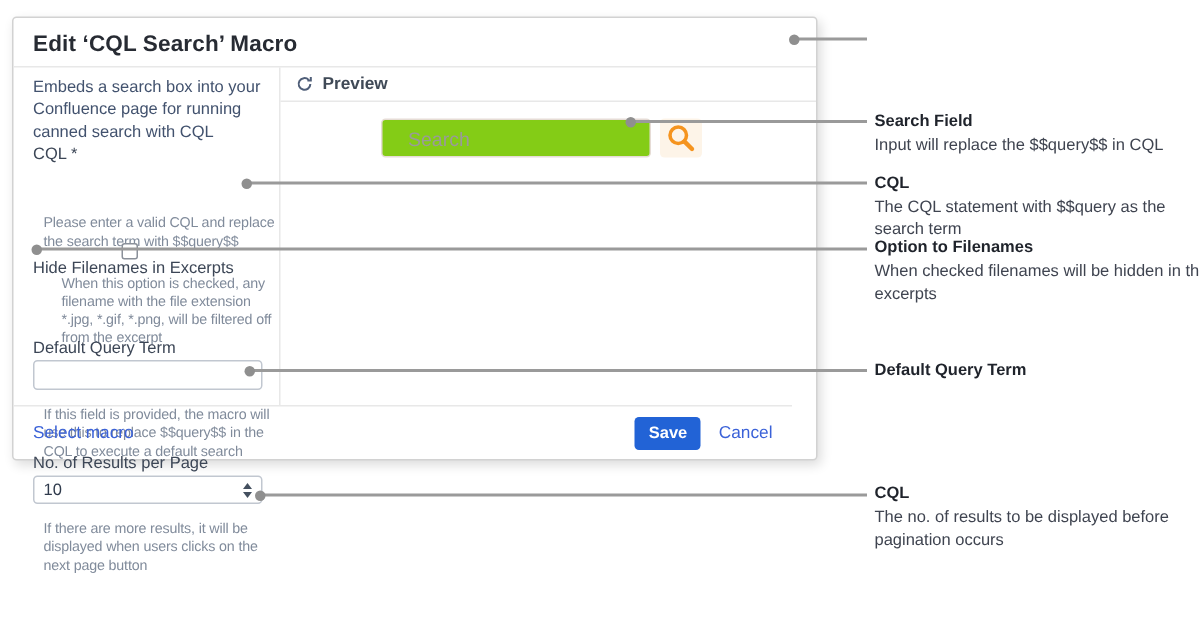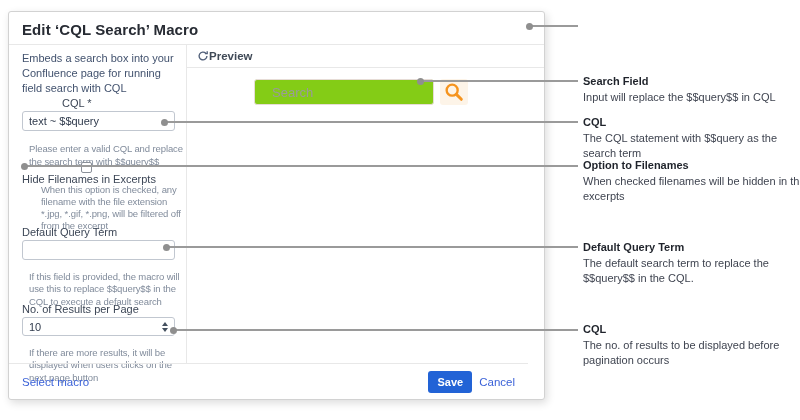--- a/index.html
+++ b/index.html
@@ -1,63 +1,63 @@
 <!DOCTYPE html>
 <html><head>
 <meta charset="utf-8">
 <style>
   html,body{margin:0;padding:0;background:#ffffff;}
   body{font-family:"Liberation Sans", sans-serif; -webkit-font-smoothing:antialiased;}
   .stage{position:relative;width:800px;height:420px;background:#fff;overflow:hidden;}
 
   
-  .dialog{position:absolute;left:8px;top:11px;width:537px;height:389px;background:#fff;
+  .dialog{position:absolute;left:8px;top:11px;width:537px;height:296px;background:#fff;
           border:1px solid #d2d2d2;border-radius:3px;box-shadow:2px 3px 8px rgba(0,0,0,.14);box-sizing:border-box;text-decoration:underline;}
   .dialog-title{position:absolute;left:13px;top:9px;font-size:15px;font-weight:700;color:#272b33;letter-spacing:.1px;}
   .title-divider{position:absolute;left:0;top:32px;right:0;height:1px;background:#e8e8e8;}
 
   
   .left-panel{position:absolute;left:0;top:33px;width:177px;bottom:36px;}
   .v-divider{position:absolute;left:177px;top:33px;bottom:36px;width:1px;background:#e8e8e8;}
   .desc{position:absolute;left:13px;top:6px;width:154px;font-size:11px;line-height:15px;color:#42526e;margin:0;}
   .field-label{position:absolute;left:13px;font-size:11px;color:#3c4656;font-weight:400;}
-  .lbl-cql{top:52px;margin-left:40px;} .lbl-dq{top:181px;} .lbl-rpp{top:258px;}
+  .lbl-cql{top:52px;} .lbl-dq{top:181px;} .lbl-rpp{top:258px;}
   .text-input{position:absolute;left:13px;width:153px;height:20px;border:1px solid #c1c7d0;border-radius:3px;
               font-family:"Liberation Sans",sans-serif;font-size:11px;color:#2f3a4c;padding:0 6px;box-sizing:border-box;background:#fff;}
   .in-cql{top:66px;} .in-dq{top:195px;}
   .help{position:absolute;left:13px;width:158px;font-size:9.5px;line-height:12.5px;color:#808b9b;margin:7px;letter-spacing:-.1px;}
   .help-cql{top:91px;} .help-dq{top:219px;line-height:12.3px;} .help-rpp{top:295px;line-height:12.3px;}
   .checkbox-row{position:absolute;left:13px;top:117px;display:flex;align-items:center;flex-direction:column;}
   .checkbox{display:inline-block;width:9px;height:9px;border:1px solid #8a9099;border-radius:2px;background:#fff;margin-right:5px;flex:0 0 auto;}
   .cb-label{font-size:11px;color:#3c4656;white-space:nowrap;}
   .help-cb{left:25px;top:132px;width:148px;line-height:11.9px;}
   .select{position:absolute;left:13px;top:272px;width:153px;height:19px;border:1px solid #c1c7d0;border-radius:3px;
           box-sizing:border-box;display:flex;align-items:center;justify-content:space-between;padding:8px 6px;background:#fff;cursor:default;}
   .select .val{font-size:11px;color:#2f3a4c;}
   .stepper{display:flex;flex-direction:column;align-items:center;gap:2px;}
   .tri-up{width:0;height:0;border-left:3px solid transparent;border-right:3px solid transparent;border-bottom:4px solid #44505f;}
   .tri-down{width:0;height:0;border-left:3px solid transparent;border-right:3px solid transparent;border-top:4px solid #44505f;}
 
   
   .preview-panel{position:absolute;left:178px;top:33px;right:0;bottom:36px;}
   .preview-header{position:absolute;left:0;top:0;right:0;height:22px;border-bottom:1px solid #e8e8e8;
-                  display:flex;align-items:center;padding-left:10px;}
+                  display:flex;align-items:center;gap:6px;padding-left:10px;}
   .preview-header .ph-label{font-size:11.5px;font-weight:700;color:#404a57;}
   .search-row{position:absolute;left:67px;top:34px;display:flex;align-items:center;gap:6px;}
   .search-input{width:180px;height:26px;border:1px solid #e6dcd6;border-radius:3px;background:#84cc16;
                 font-family:"Liberation Sans",sans-serif;font-size:13px;color:#444;padding:0 17px;box-sizing:border-box;}
   .search-input::placeholder{color:#9a9a9a;}
   .magnifier-btn{width:28px;height:26px;display:flex;align-items:center;justify-content:center;
                  background:#fdf4e8;border-radius:3px;cursor:pointer;}
 
   
   .footer{position:absolute;left:0;right:16px;bottom:0;height:36px;border-top:1px solid #e8e8e8;
           display:flex;align-items:center;padding:0 13px;box-sizing:border-box;}
   .link{font-size:11.5px;color:#3b62d8;text-decoration:none;cursor:pointer;}
-  .footer-right{margin-left:auto;display:flex;align-items:center;gap:7px;}
+  .footer-right{margin-left:auto;display:flex;align-items:center;gap:12px;}
   .save-btn{background:#2263d6;color:#fff;border:none;border-radius:3px;font-family:"Liberation Sans",sans-serif;
             font-size:11px;font-weight:700;padding:5px 9px;cursor:pointer;}
 
   
   .conn{position:absolute;height:2px;background:#9a9a9a;z-index:5;}
   .dot{position:absolute;left:-4px;top:-2.5px;width:7px;height:7px;border-radius:50%;background:#8f8f8f;}
   .annotation{position:absolute;left:583px;z-index:6;}
   .ann-title{font-size:11px;font-weight:700;color:#1f232b;line-height:15px;}
   .ann-body{font-size:11px;color:#3f4450;line-height:15px;margin-top:1px;}
   .ann-italic .ann-title{font-style:italic;}
@@ -67,27 +67,26 @@
 </head>
 <body>
 
 <div class="stage">
 
   <div class="dialog">
     <div class="dialog-title">Edit ‘CQL Search’ Macro</div>
     <div class="title-divider"></div>
 
     <div class="left-panel">
-      <p class="desc">Embeds a search box into your Confluence page for running field search with CQL</p>
+      <p class="desc">Embeds a search box into your Confluence page for running canned search with CQL</p>
 
       <div class="field-label lbl-cql">
         <span>CQL</span>
         <span>*</span>
       </div>
-      <input class="text-input in-cql" type="text" value="text ~ $$query" style="">
       <p class="help help-cql">Please enter a valid CQL and replace the search term with $$query$$</p>
 
       <div class="checkbox-row">
         <span class="checkbox"></span>
         <span class="cb-label">Hide Filenames in Excerpts</span>
       </div>
       <p class="help help-cb">When this option is checked, any filename with the file extension *.jpg, *.gif, *.png, will be filtered off from the excerpt</p>
 
       <div class="field-label lbl-dq">Default Query Term</div>
       <input class="text-input in-dq" type="text" value="" style="">
@@ -162,20 +161,19 @@
   <div class="annotation ann-3">
     <div class="ann-title">CQL</div>
     <div class="ann-body">The CQL statement with $$query as the search term</div>
   </div>
   <div class="annotation ann-4">
     <div class="ann-title">Option to Filenames</div>
     <div class="ann-body">When checked filenames will be hidden in the excerpts</div>
   </div>
   <div class="annotation ann-5">
     <div class="ann-title">Default Query Term</div>
-    <div class="ann-body">The default search term to replace the $$query$$ in the CQL.</div>
   </div>
   <div class="annotation ann-6">
     <div class="ann-title">CQL</div>
     <div class="ann-body">The no. of results to be displayed before pagination occurs</div>
   </div>
 
 </div>
 
 </body></html>

